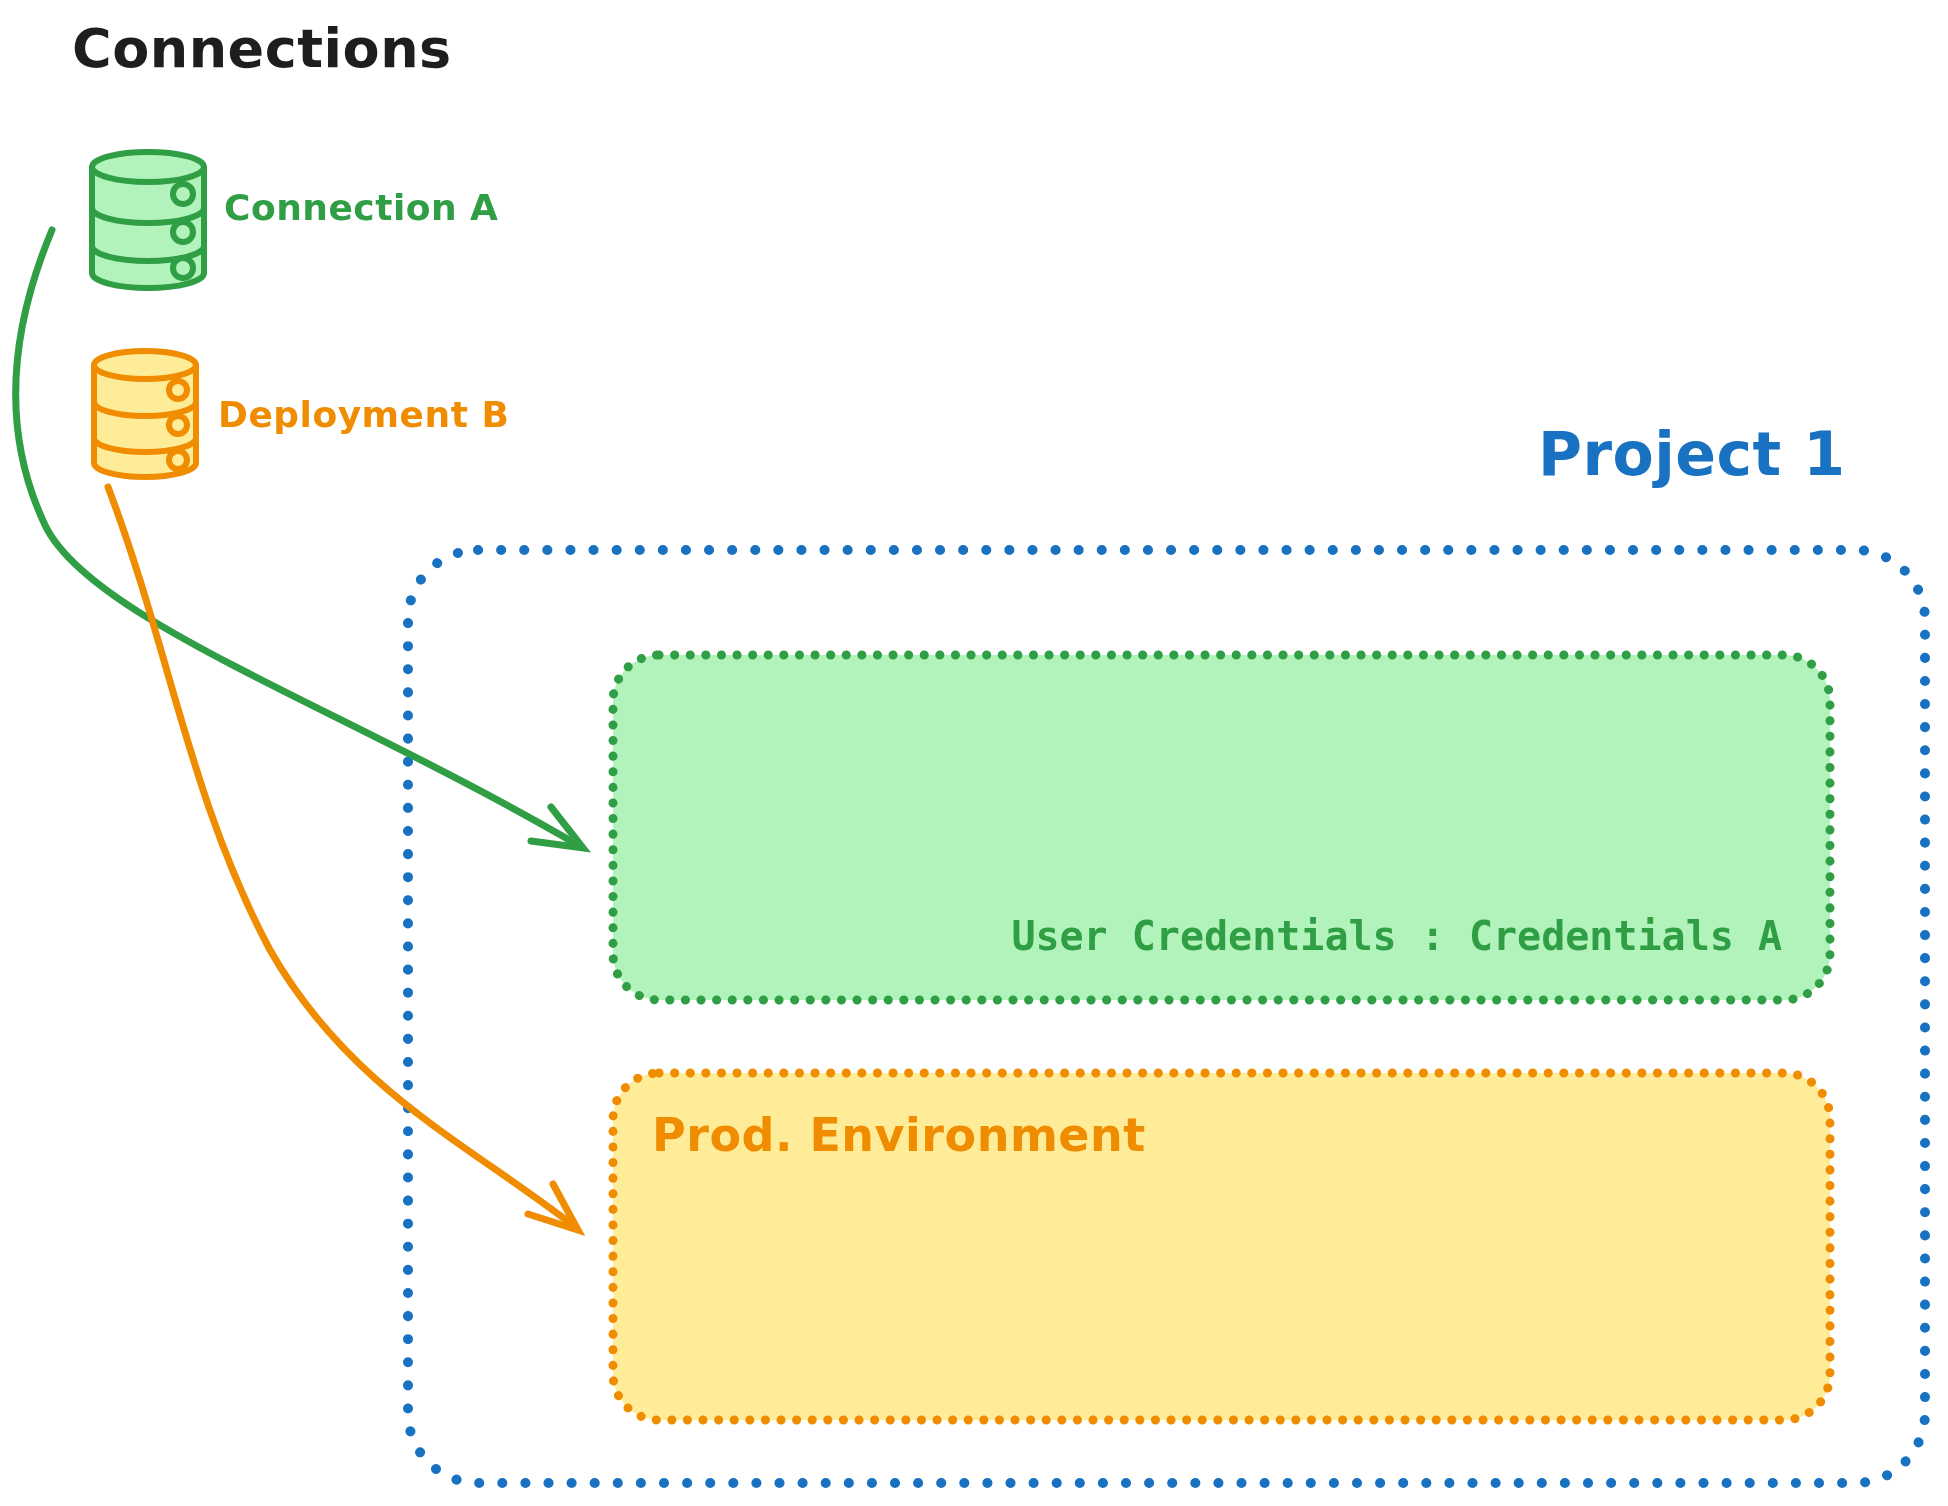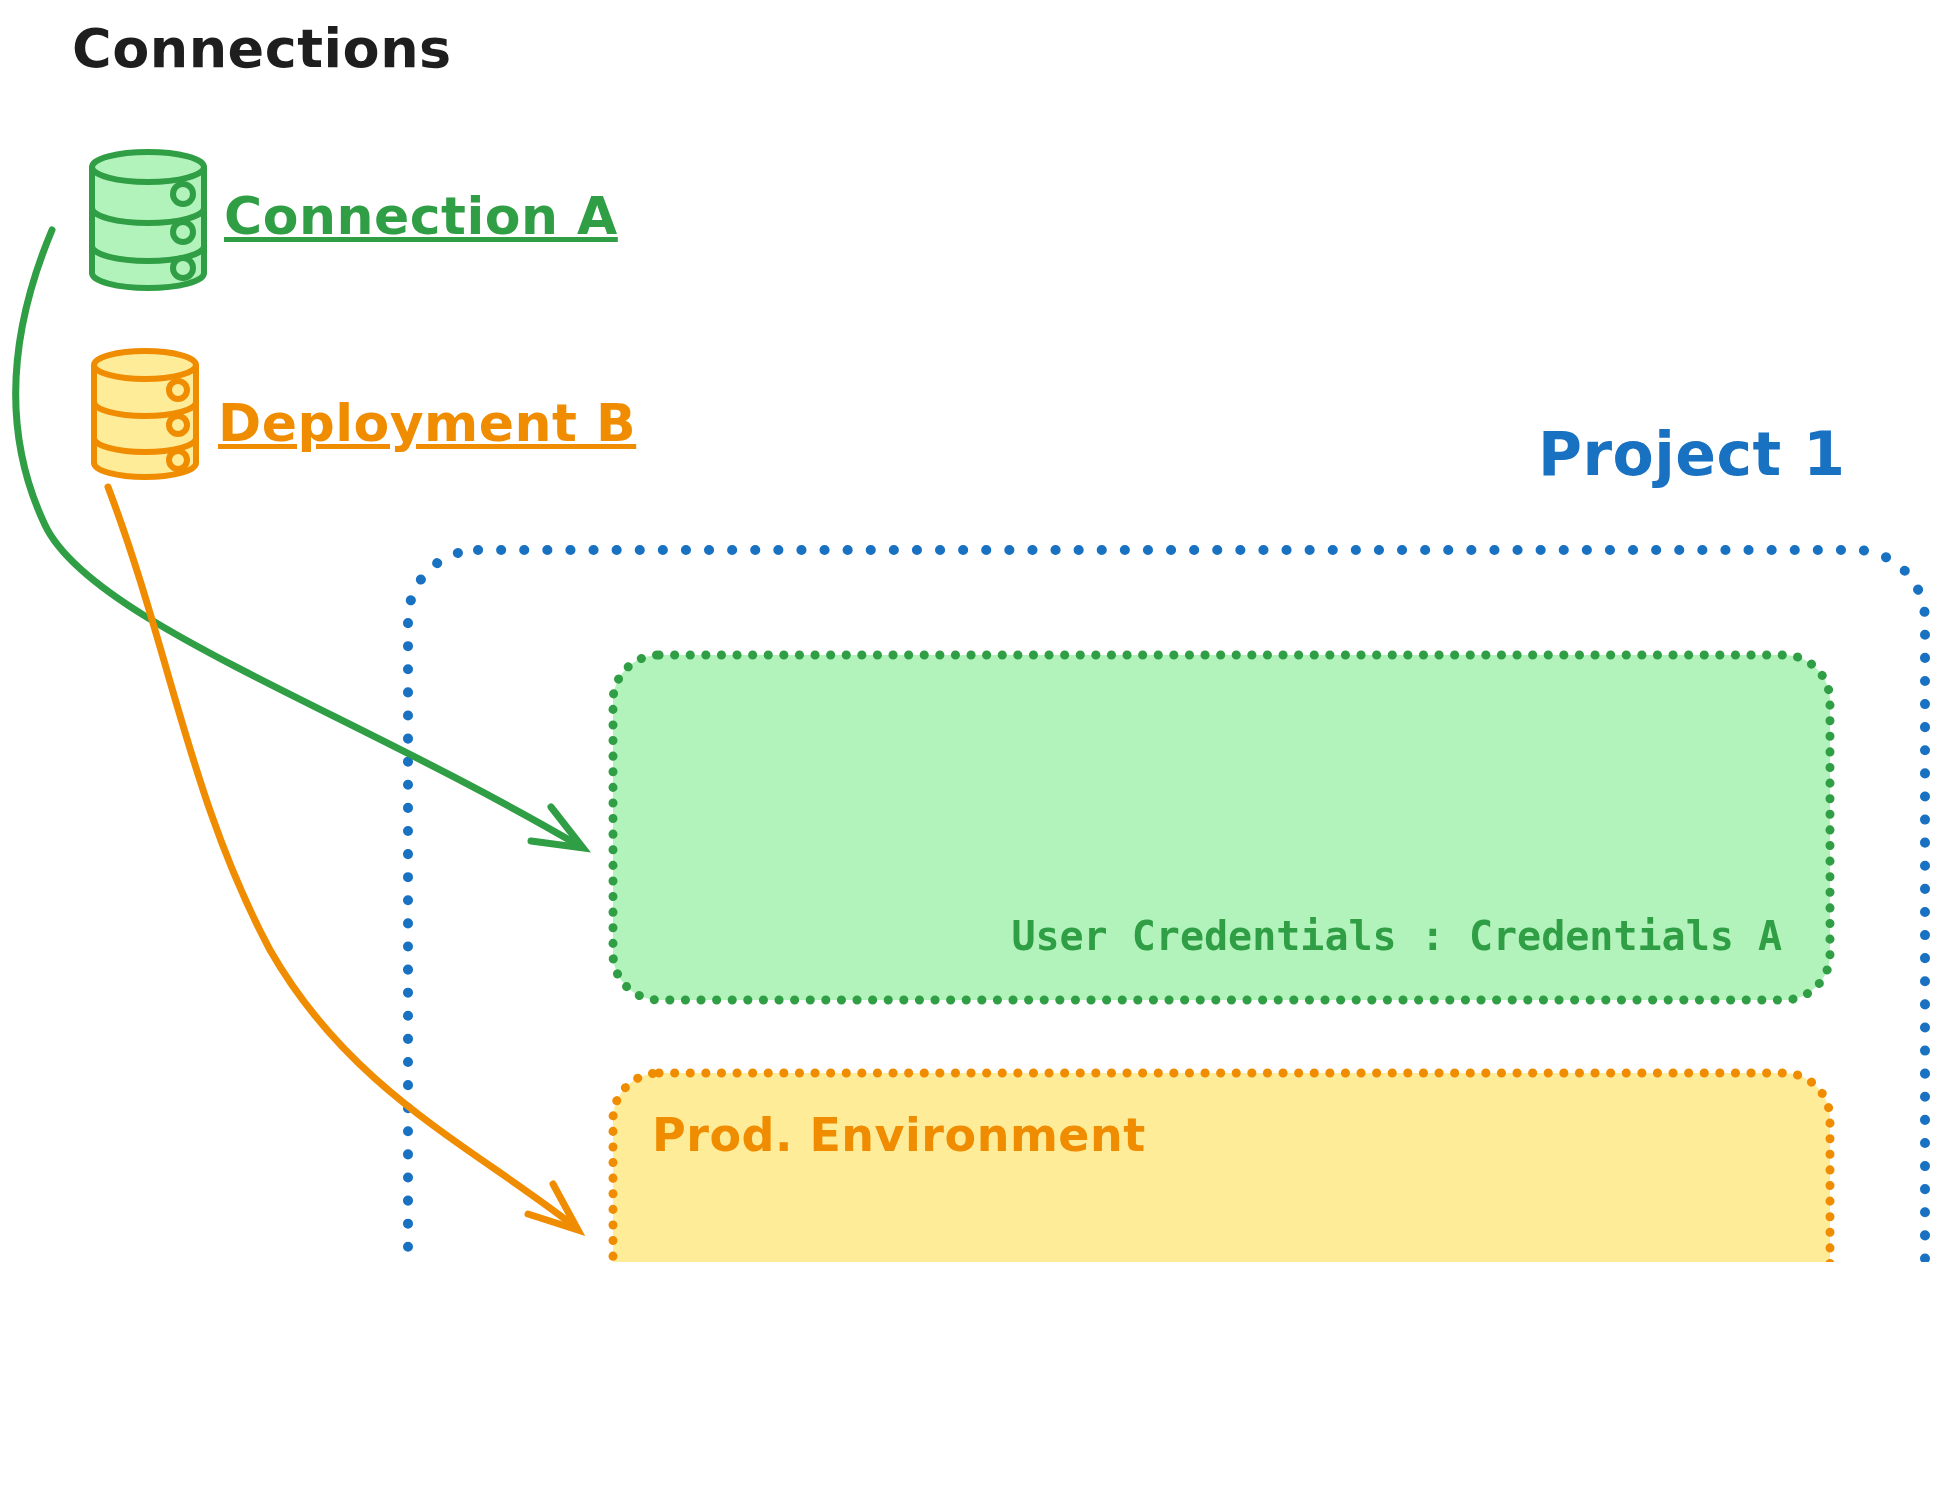--- a/index.html
+++ b/index.html
@@ -1,28 +1,28 @@
 <!DOCTYPE html>
 <html><head>
 <meta charset="utf-8">
 <style>
   html, body { margin: 0; padding: 0; background: #ffffff; }
   .canvas {
     position: relative;
     width: 1948px;
-    height: 1262px;
+    height: 1506px;
     background: #ffffff;
     overflow: hidden;
     font-family: "DejaVu Sans", "Liberation Sans", sans-serif;
   }
   .layer { position: absolute; left: 0; top: 0; }
   .txt { position: absolute; white-space: nowrap; line-height: 1; }
   .hand { font-weight: bold; letter-spacing: 0.5px; }
   .page-title { left: 72px; top: 22px; font-size: 54px; color: #1e1e1e; }
-  .conn-label { font-size: 52px; text-decoration: underline; }
+  .conn-label { font-size: 36px; }
   .conn-a-label { left: 224px; top: 190px; color: #2f9e44; }
   .conn-b-label { left: 218px; top: 397px; color: #f08c00; }
   .project-title { left: 1538px; top: 424px; font-size: 60px; color: #1971c2; }
   .env-title { font-size: 46px; }
   .dev-title { left: 657px; top: 692px; color: #2f9e44; }
   .prod-title { left: 652px; top: 1112px; color: #f08c00; }
   .creds {
     font-family: "DejaVu Sans Mono", "Liberation Mono", monospace;
     font-size: 40px;
     font-weight: bold;

